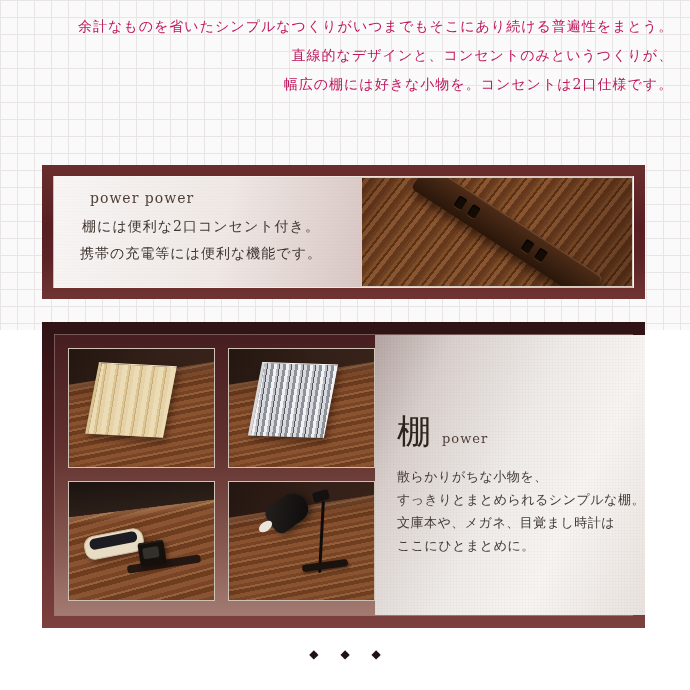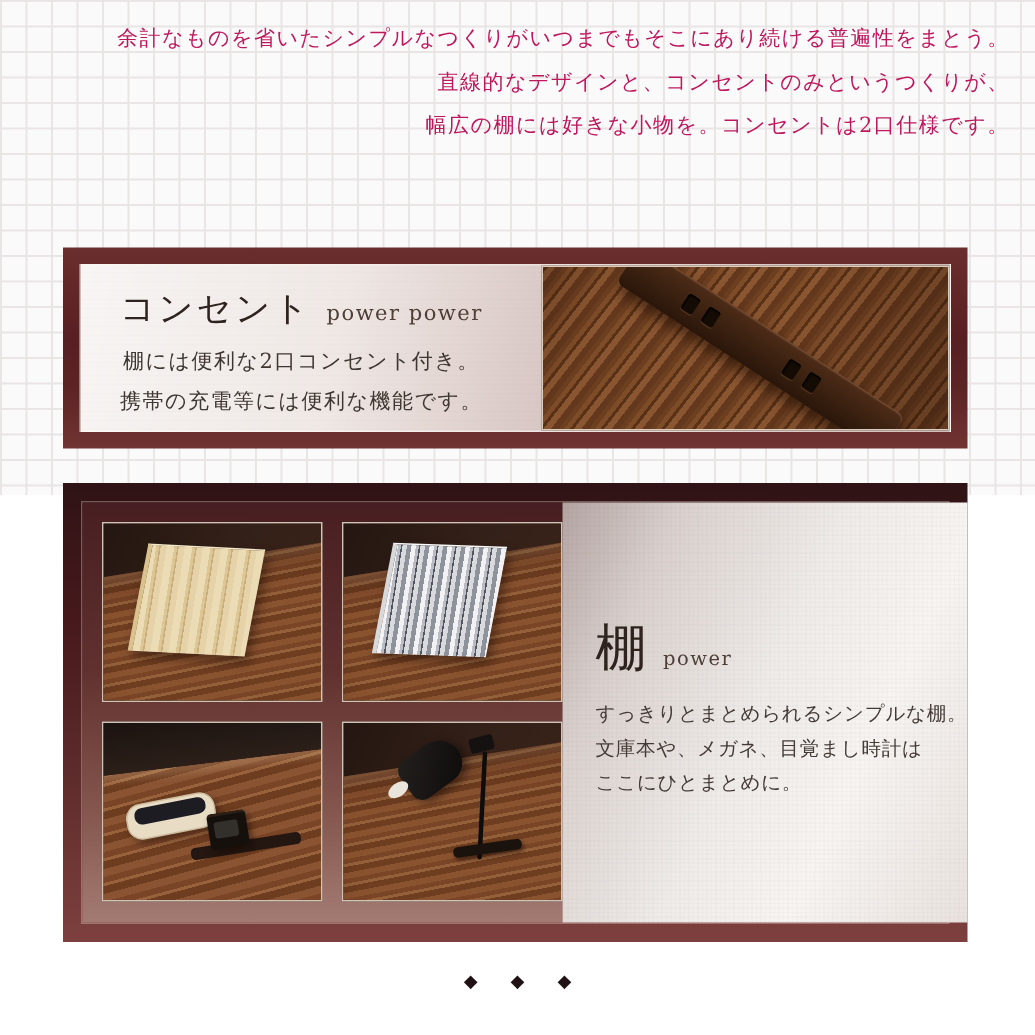--- a/index.html
+++ b/index.html
@@ -166,21 +166,20 @@
 <section class="intro">
   <p>余計なものを省いたシンプルなつくりがいつまでもそこにあり続ける普遍性をまとう。</p>
   <p>直線的なデザインと、コンセントのみというつくりが、</p>
   <p>幅広の棚には好きな小物を。コンセントは2口仕様です。</p>
 </section>
 
 <section class="panel panel-outlet">
   <div class="outlet-inner">
     <div class="outlet-text">
       <h2 class="heading">
-        <span class="jp">コンセント</span>
         <span class="en">power power</span>
       </h2>
       <div class="body">
         <p>棚には便利な2口コンセント付き。</p>
         <p>携帯の充電等には便利な機能です。</p>
       </div>
     </div>
     <div class="photo outlet-photo">
       <div class="outlet-wood"></div>
       <div class="outlet-strip">
@@ -230,20 +229,21 @@
         <div class="lamp-mouth"></div>
         <div class="lamp-base"></div>
       </div>
     </div>
     <div class="text-zone">
       <h2 class="heading">
         <span class="jp">棚</span>
         <span class="en">power</span>
       </h2>
       <div class="body">
+        <p>散らかりがちな小物を、</p>
         <p>すっきりとまとめられるシンプルな棚。</p>
         <p>文庫本や、メガネ、目覚まし時計は</p>
         <p>ここにひとまとめに。</p>
       </div>
     </div>
   </div>
 </section>
 
 <div class="dots">
   <span>◆</span>

